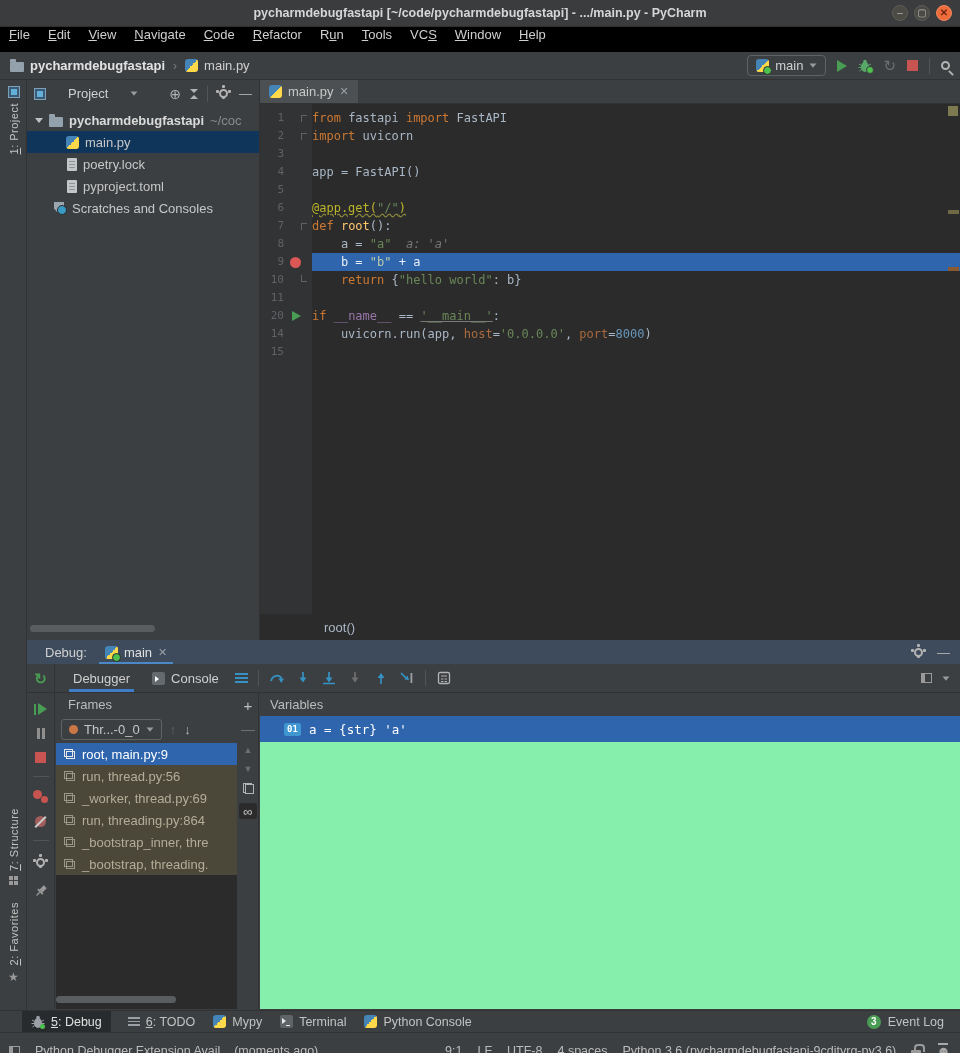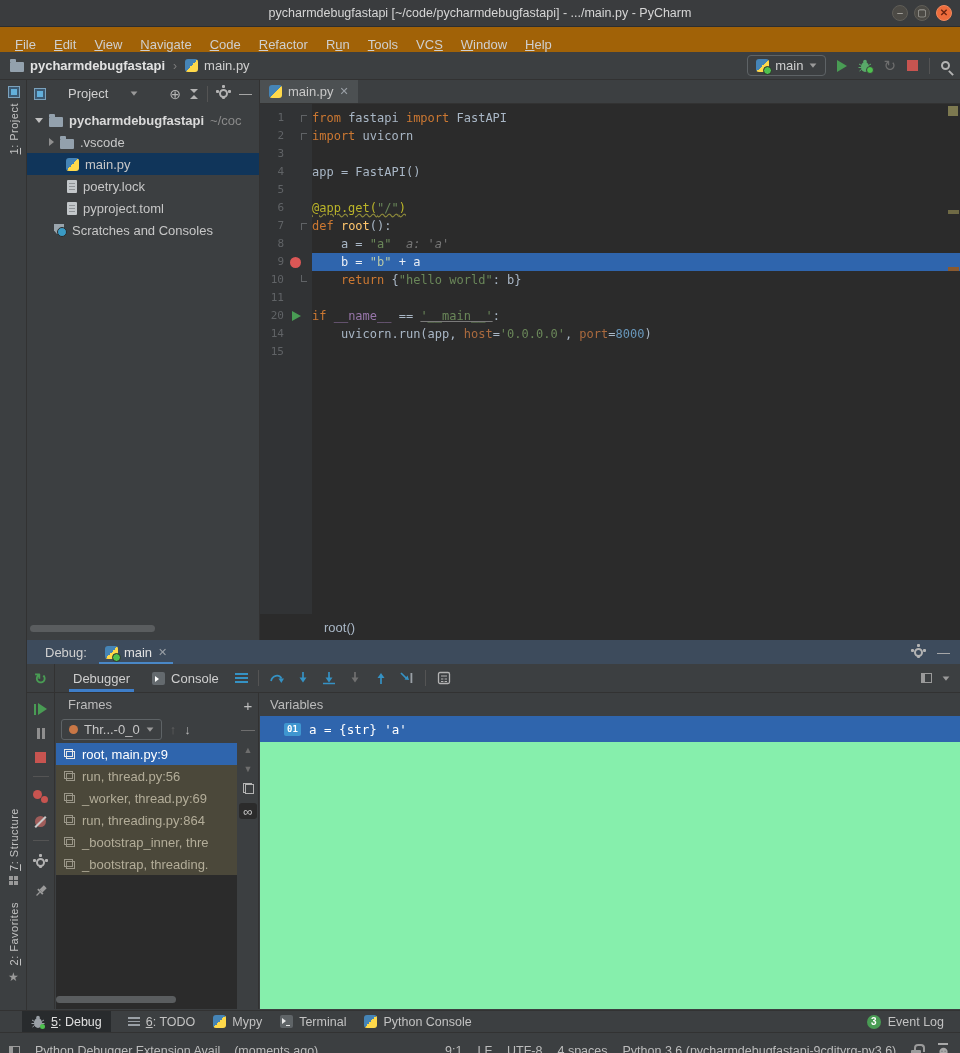--- a/index.html
+++ b/index.html
@@ -3,28 +3,28 @@
 <meta charset="utf-8">
 <style>
 *{margin:0;padding:0;box-sizing:border-box}
 html,body{background:#1e1f22}
 #app{position:relative;width:960px;height:1053px;background:#2b2b2b;overflow:hidden;
  font-family:"Liberation Sans",sans-serif;font-size:12px;color:#bbbbbb}
 
 
 .titlebar{position:absolute;top:0;left:0;right:0;height:27px;background:#3a3c3e;border-bottom:1px solid #2c2e30;
  display:flex;align-items:center;justify-content:center}
-.titlebar .ttl{font-weight:normal;color:#d6d6d6;font-size:12.5px}
+.titlebar .ttl{font-weight:bold;color:#d6d6d6;font-size:12.5px}
 .winbtns{position:absolute;right:8px;top:5px;display:flex;gap:6px}
 .wbtn{width:16px;height:16px;border-radius:50%;background:#4c4a45;border:1px solid #5f5d57;color:#b8b6b0;
  font-size:10px;line-height:14px;text-align:center}
 .wbtn.close{background:#ee6c3c;border-color:#f08a5f;color:#6b2410;font-weight:bold}
 
 
-.menubar{position:absolute;top:27px;left:0;right:0;height:25px;background:#a16207;display:flex;align-items:flex-end;padding-left:6px}
+.menubar{position:absolute;top:27px;left:0;right:0;height:25px;background:#000000;display:flex;align-items:flex-start;}
 .menu-item{padding:0 9px;color:#cfcfcf;font-size:13px;cursor:default}
 .u{text-decoration:underline}
 
 
 .navbar{position:absolute;top:52px;left:0;right:0;height:28px;background:#3c3f41;border-bottom:1px solid #323232;
  display:flex;align-items:center;padding:0 10px;gap:6px}
 .nav-proj{font-weight:bold;color:#e2e2e2;font-size:13px}
 .nav-file{color:#cfcfcf;font-size:13px}
 .chev{color:#7c7c7c;font-size:12px;margin:0 2px}
 .nav-right{margin-left:auto;display:flex;align-items:center;gap:11px}
@@ -296,25 +296,20 @@
         <span class="minus">—</span>
       </span>
     </div>
     <div class="tree">
       <div class="trow" style="padding-left:8px">
         <span class="tri-down"></span>
         <span class="foldericon"></span>
         <span class="bold">pycharmdebugfastapi</span>
         <span class="dim"> ~/coc</span>
       </div>
-      <div class="trow" style="padding-left:22px">
-        <span class="tri-right"></span>
-        <span class="foldericon"></span>
-        <span>.vscode</span>
-      </div>
       <div class="trow sel" style="padding-left:39px">
         <span class="pyicon"></span>
         <span>main.py</span>
       </div>
       <div class="trow" style="padding-left:40px">
         <span class="fileicon"></span>
         <span>poetry.lock</span>
       </div>
       <div class="trow" style="padding-left:40px">
         <span class="fileicon"></span>

